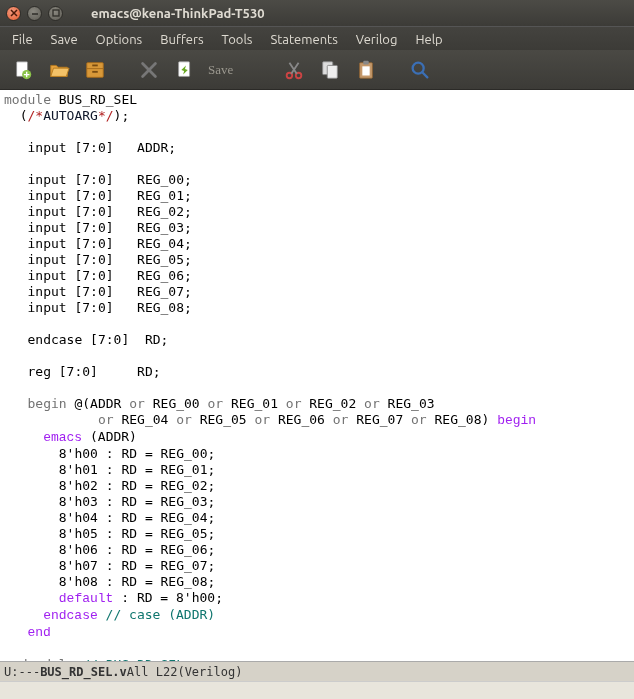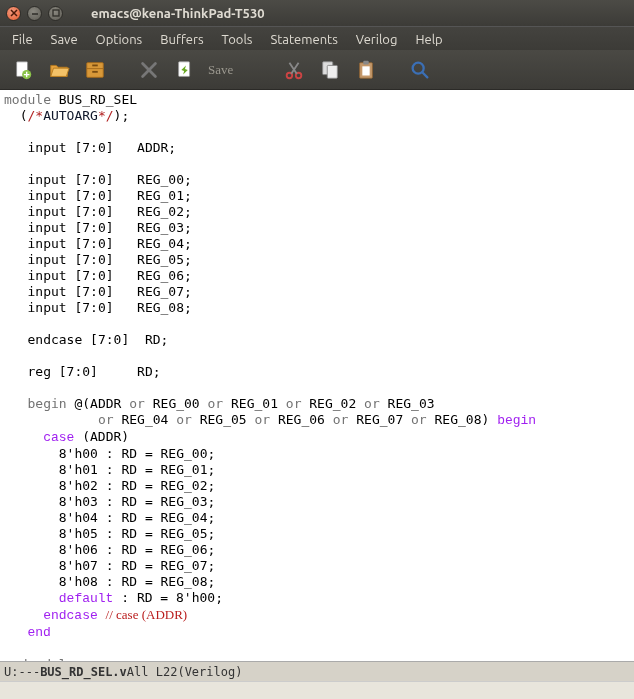--- a/index.html
+++ b/index.html
@@ -58,21 +58,21 @@
   .icon-svg { width: 22px; height: 22px; }
   .editor {
     flex: 1; background: #fff;
     font-family: "DejaVu Sans Mono", monospace;
     font-size: 13px; line-height: 16px;
     padding: 2px 4px; overflow: hidden;
     white-space: pre; color: #000;
   }
   .kw { color: #737373; }
   .type { color: #000000; }
-  .comment { color: #b91c1c; font-family: Liberation Serif, serif; }
+  .comment { color: #0f766e; }
   .autoarg { color: #0f172a; }
   .star { color: #b22222; }
   .begin { color: #a020f0; font-family: Liberation Mono, monospace; }
   .modeline {
     height: 20px;
     background: #d6d2c8;
     border-top: 1px solid #aaa;
     font-family: "DejaVu Sans Mono", monospace;
     font-size: 12px;
     display: flex; align-items: center;
@@ -200,21 +200,21 @@
    <span class="type">input</span> [7:0]   REG_06;
    <span class="type">input</span> [7:0]   REG_07;
    <span class="type">input</span> [7:0]   REG_08;
 
    <span class="type">endcase</span> [7:0]  RD;
 
    <span class="type">reg</span> [7:0]     RD;
 
    <span class="kw">begin</span> @(ADDR <span class="kw">or</span> REG_00 <span class="kw">or</span> REG_01 <span class="kw">or</span> REG_02 <span class="kw">or</span> REG_03
             <span class="kw">or</span> REG_04 <span class="kw">or</span> REG_05 <span class="kw">or</span> REG_06 <span class="kw">or</span> REG_07 <span class="kw">or</span> REG_08) <span class="begin">begin</span>
-     <span class="begin">case</span> (ADDR)
+     <span class="begin">emacs</span> (ADDR)
        8'h00 : RD = REG_00;
        8'h01 : RD = REG_01;
        8'h02 : RD = REG_02;
        8'h03 : RD = REG_03;
        8'h04 : RD = REG_04;
        8'h05 : RD = REG_05;
        8'h06 : RD = REG_06;
        8'h07 : RD = REG_07;
        8'h08 : RD = REG_08;
        <span class="begin">default</span> : RD = 8'h00;

